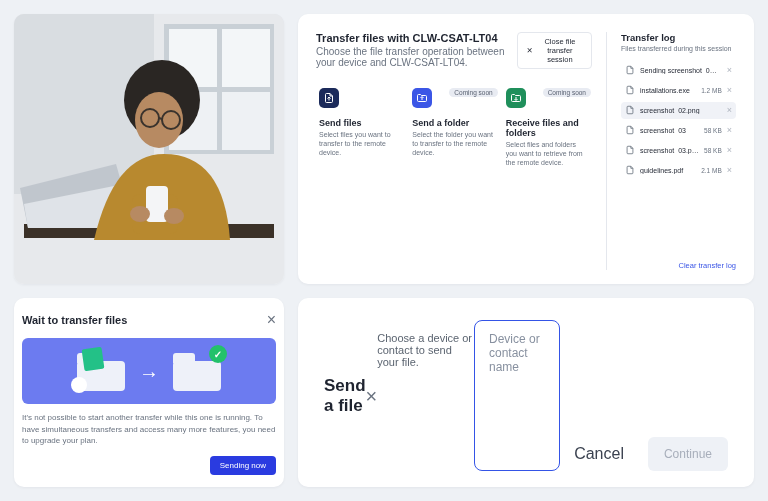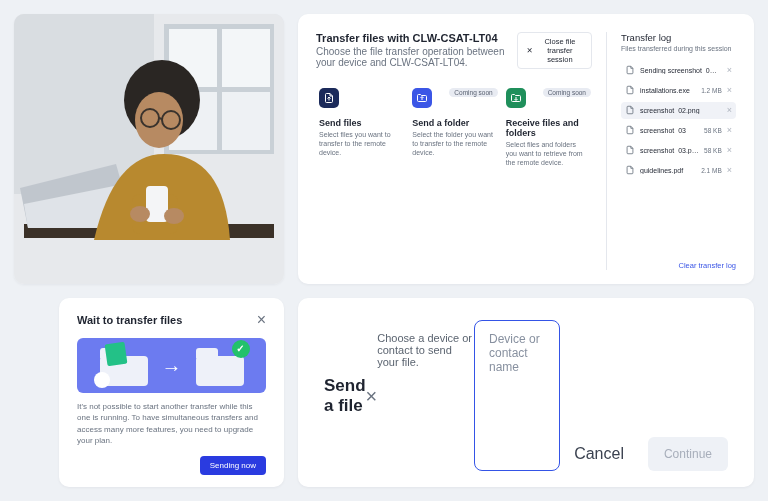--- a/index.html
+++ b/index.html
@@ -87,39 +87,39 @@
   .ico-dark{background:#1b2a5a;}
   .ico-blue{background:#3b56e6;}
   .ico-green{background:#1f8f5b;}
   .tile-title{font-size:9px;font-weight:600;}
   .tile-sub{font-size:7px;color:var(--muted);margin-top:2px;line-height:1.3;}
   .badge{
     position:absolute;top:0;right:0;
     background:var(--gray-badge);color:#5a6272;
     font-size:6.5px;padding:1px 5px;border-radius:6px;
   }
-  .side-title{font-size:9.5px;font-weight:400;}
+  .side-title{font-size:9.5px;font-weight:700;}
   .side-sub{font-size:7px;color:var(--muted);margin-top:2px;}
   .log{margin-top:10px;flex:1;display:flex;flex-direction:column;gap:3px;}
   .log-item{
     display:flex;align-items:center;gap:5px;
     padding:3px 4px;border-radius:4px;
     font-size:7px;color:var(--text);
   }
   .log-item.active{background:var(--row-hover);}
   .log-item .fname{flex:1;white-space:nowrap;overflow:hidden;text-overflow:ellipsis;min-width:0;}
   .log-item .meta{color:var(--muted);font-size:6.5px;}
   .log-item .x{color:#aeb4bf;font-size:9px;line-height:1;cursor:pointer;}
   .file-ico{width:10px;height:10px;flex-shrink:0;}
   .clear-link{margin-top:auto;align-self:flex-end;color:#3b56e6;font-size:7.5px;cursor:pointer;}
 
   
   .wait{
-    padding:14px 18px 12px;
-    display:flex;flex-direction:column;margin-left:45px;
+    padding:14px 8px 12px;
+    display:flex;flex-direction:column;
   }
   .dlg-header{display:flex;align-items:center;justify-content:space-between;}
   .dlg-title{font-size:11px;font-weight:600;}
   .close-x{font-size:16px;color:#6a7380;cursor:pointer;line-height:1;}
   .illus{
     margin:10px 0 8px;
     height:78px;
     border-radius:6px;
     background:var(--accent-soft);
     display:flex;align-items:center;justify-content:center;gap:14px;

